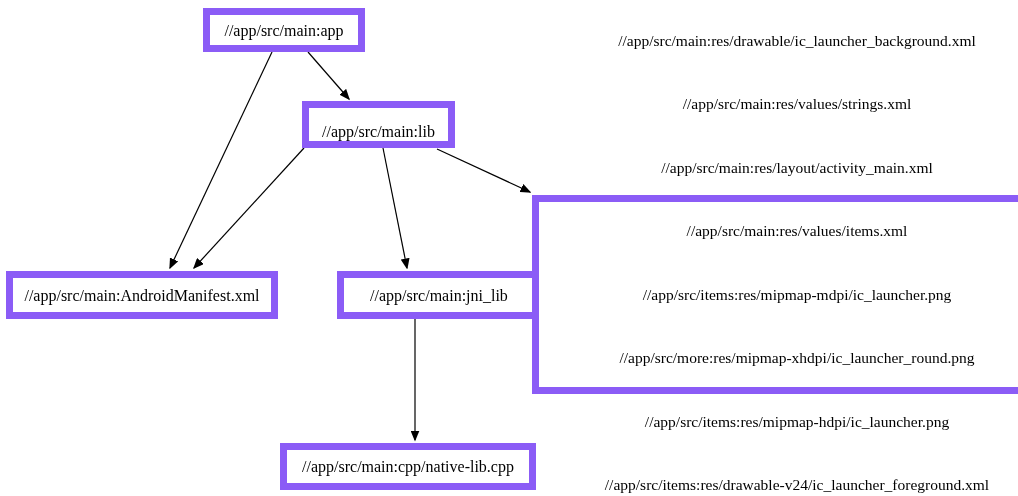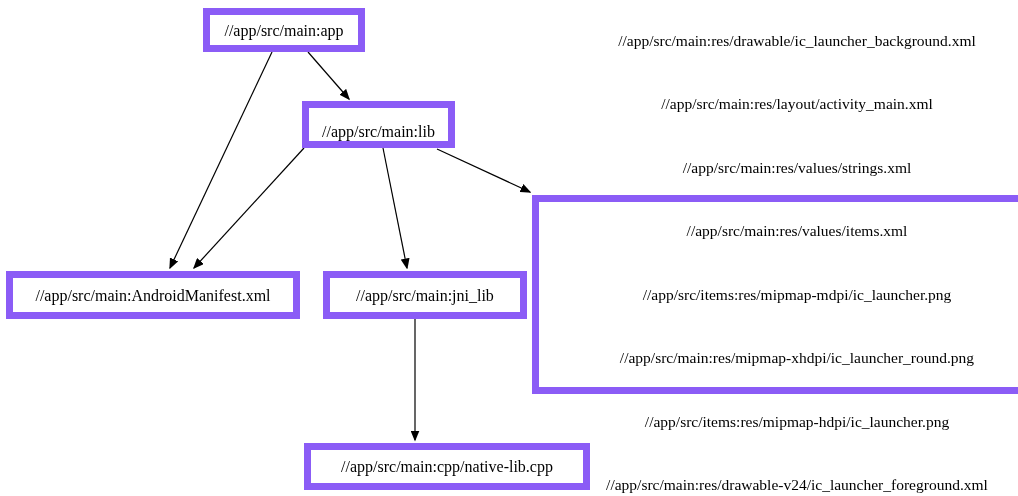--- a/index.html
+++ b/index.html
@@ -41,24 +41,24 @@
     white-space: nowrap;
   }
   .node.multiline {
     flex-direction: column;
     justify-content: center;
     font-size: 15.5px;
     line-height: 19.5px;
   }
   .node-app      { left: 203px; top: 8px;   width: 162px; height: 44px; }
   .node-lib      { left: 302px; top: 101px; width: 153px; height: 47px; align-items: flex-end; }
-  .node-manifest { left: 6px;   top: 271px; width: 294px; height: 48px; }
-  .node-jnilib   { left: 323px; top: 271px; width: 204px; height: 48px; }
+  .node-manifest { left: 6px;   top: 271px; width: 272px; height: 48px; }
+  .node-jnilib   { left: 337px; top: 271px; width: 204px; height: 48px; }
   .node-res      { left: 532px; top: 195px; width: 530px; height: 199px; gap: 44px; }
-  .node-cpp      { left: 280px; top: 443px; width: 286px; height: 47px; margin-left: 24px; }
+  .node-cpp      { left: 280px; top: 443px; width: 256px; height: 47px; }
 </style>
 </head>
 <body>
 
 <div class="canvas">
 
   <svg class="edges-layer" width="1018" height="496" viewBox="0 0 1018 496">
     <defs>
       <marker id="arrow" markerWidth="11" markerHeight="9" refX="9.5" refY="4.5" orient="auto" markerUnits="userSpaceOnUse">
         <path d="M0,0 L11,4.5 L0,9 z" fill="#000000"></path>
@@ -83,27 +83,27 @@
   <div class="node node-manifest">
     <span>//app/src/main:AndroidManifest.xml</span>
   </div>
 
   <div class="node node-jnilib">
     <span>//app/src/main:jni_lib</span>
   </div>
 
   <div class="node node-res multiline">
     <div>//app/src/main:res/drawable/ic_launcher_background.xml</div>
+    <div>//app/src/main:res/values/strings.xml</div>
     <div>//app/src/main:res/layout/activity_main.xml</div>
-    <div>//app/src/main:res/values/strings.xml</div>
     <div>//app/src/main:res/values/items.xml</div>
     <div>//app/src/items:res/mipmap-mdpi/ic_launcher.png</div>
-    <div>//app/src/main:res/mipmap-xhdpi/ic_launcher_round.png</div>
+    <div>//app/src/more:res/mipmap-xhdpi/ic_launcher_round.png</div>
     <div>//app/src/items:res/mipmap-hdpi/ic_launcher.png</div>
-    <div>//app/src/main:res/drawable-v24/ic_launcher_foreground.xml</div>
+    <div>//app/src/items:res/drawable-v24/ic_launcher_foreground.xml</div>
     <div>...and 9 more items</div>
   </div>
 
   <div class="node node-cpp">
     <span>//app/src/main:cpp/native-lib.cpp</span>
   </div>
 
 </div>
 
 </body></html>

